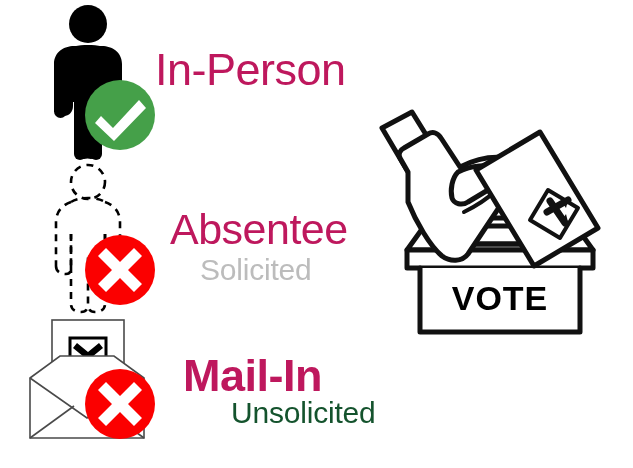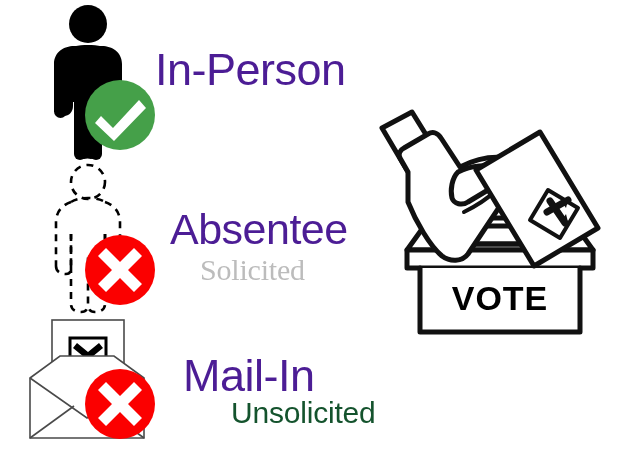--- a/index.html
+++ b/index.html
@@ -18,40 +18,40 @@
     background: #ffffff;
     overflow: hidden;
   }
   .abs { position: absolute; text-align: right; }
 
   
   .row-label {
     position: absolute;
     font-family: "Liberation Sans", sans-serif;
     font-weight: 400;
-    color: #4c1d95;
+    color: #be185d;
     white-space: nowrap;
     letter-spacing: -0.5px;
     line-height: 1;
     text-align: center;
   }
   .row-sublabel {
     position: absolute;
     font-family: "Liberation Sans", sans-serif;
     font-weight: 400;
     color: #bcbcbc;
     white-space: nowrap;
     letter-spacing: -0.2px;
     line-height: 1;
   }
 
   #label-in-person   { left: 155px; top: 47px;  font-size: 45px; }
   #label-absentee    { left: 170px; top: 208px; font-size: 43px; }
   #sublabel-absentee { left: 200px; top: 255px; font-size: 30px; }
-  #label-mail-in     { left: 183px; top: 353px; font-size: 45px; }
+  #label-mail-in     { left: 183px; top: 353px; font-size: 45px; font-weight: bold; }
   #sublabel-mail-in  { left: 190px; top: 398px; font-size: 30px; }
 
   
   #person-solid    { left: 38px;  top: 2px;   width: 100px; height: 158px; }
   #badge-check     { left: 84px;  top: 79px;  width: 72px;  height: 72px; }
   #person-dashed   { left: 38px;  top: 162px; width: 100px; height: 152px; }
   #badge-x-absentee{ left: 84px;  top: 234px; width: 72px;  height: 72px; }
   #envelope-ballot { left: 26px;  top: 318px; width: 130px; height: 124px; }
   #badge-x-mailin  { left: 84px;  top: 368px; width: 72px;  height: 72px; }
   #ballot-box-scene{ left: 372px; top: 110px; width: 256px; height: 228px; }
@@ -119,21 +119,21 @@
   </div>
 
   <div class="abs" id="badge-x-absentee">
     <svg viewBox="0 0 72 72" width="72" height="72" aria-hidden="true">
       <circle cx="36" cy="36" r="35" fill="#fb0000"></circle>
       <path d="M22 14 L36 28 L50 14 L58 22 L44 36 L58 50 L50 58 L36 44 L22 58 L14 50 L28 36 L14 22 Z" fill="#ffffff"></path>
     </svg>
   </div>
 
   <div class="row-label" id="label-absentee">Absentee</div>
-  <div class="row-sublabel" id="sublabel-absentee" style="color: rgb(188, 188, 188); font-family: Liberation Serif, serif;">Solicited</div>
+  <div class="row-sublabel" id="sublabel-absentee" style="color: rgb(188, 188, 188);">Solicited</div>
 
   <div class="abs" id="envelope-ballot">
     <svg viewBox="0 0 130 124" width="130" height="124" aria-hidden="true">
 
       <rect x="26" y="2" width="72" height="72" fill="#ffffff" stroke="#4a4a4a" stroke-width="1.6"></rect>
 
       <rect x="44" y="20" width="36" height="36" fill="#ffffff" stroke="#000000" stroke-width="3"></rect>
 
       <path d="M51 25 L62 34 L73 25 L77 30 L66 39 L77 48 L73 53 L62 44 L51 53 L47 48 L58 39 L47 30 Z" fill="#000000"></path>
 

